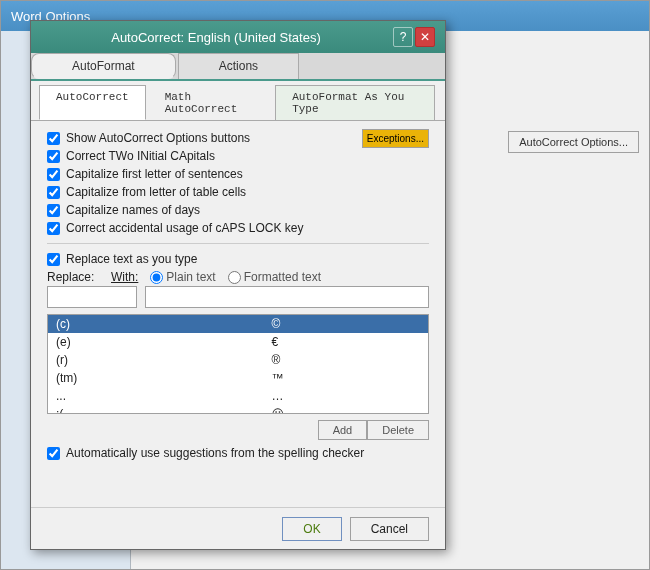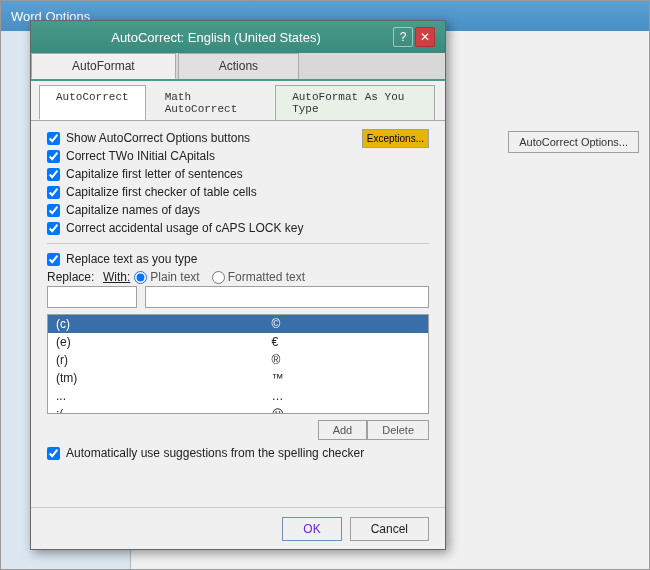--- a/index.html
+++ b/index.html
@@ -123,20 +123,21 @@
       border: 1px solid #aaa;
       border-bottom: none;
       background: #e0e0e0;
       color: #333;
       margin-right: 2px;
     }
     .tab-outer.active {
       background: #f0f0f0;
       border-bottom: 1px solid #f0f0f0;
       font-weight: normal;
+      border-radius: 8px;
     }
 
     .tab-bar-inner {
       display: flex;
       background: #f0f0f0;
       border-bottom: 1px solid #aaa;
       padding: 0 8px;
       padding-top: 4px;
       font-family: Liberation Mono, monospace;
     }
@@ -319,21 +320,21 @@
     .footer-btn {
       padding: 4px 20px;
       font-size: 12px;
       cursor: pointer;
       border: 1px solid #a0a0a0;
       background: #f0f0f0;
     }
     .footer-btn.ok {
       background: #f0f0f0;
       border: 1px solid #7090c0;
-      color: #6d28d9;
+      color: #4d7c0f;
     }
     .footer-btn.cancel {
       background: #f0f0f0;
       border: 1px solid #a0a0a0;
       color: #222;
     }
 
     
     .autocorrect-table-wrapper::-webkit-scrollbar {
       width: 14px;
@@ -396,41 +397,41 @@
       <div class="checkbox-row">
         <input type="checkbox" id="cb2" checked="" style="">
         <label for="cb2">Correct TWo INitial CApitals</label>
       </div>
       <div class="checkbox-row">
         <input type="checkbox" id="cb3" checked="" style="">
         <label for="cb3">Capitalize first letter of sentences</label>
       </div>
       <div class="checkbox-row">
         <input type="checkbox" id="cb4" checked="" style="">
-        <label for="cb4">Capitalize first checker of table cells</label>
+        <label for="cb4">Capitalize from letter of table cells</label>
       </div>
       <div class="checkbox-row">
         <input type="checkbox" id="cb5" checked="" style="">
         <label for="cb5">Capitalize names of days</label>
       </div>
       <div class="checkbox-row">
         <input type="checkbox" id="cb6" checked="" style="">
         <label for="cb6">Correct accidental usage of cAPS LOCK key</label>
       </div>
     </div>
 
     <hr class="section-divider">
 
     <div class="replace-section">
       <div class="checkbox-row">
         <input type="checkbox" id="cb_replace" checked="" style="">
         <label for="cb_replace">Replace text as you type</label>
       </div>
 
-      <div style="display:flex; align-items:center; gap:0; margin-top:4px;">
+      <div style="display:flex; align-items:center; gap:8px; margin-top:4px;">
         <span style="font-size:12px; color:#222; width:56px;">Replace:</span>
         <span style="font-size:12px; color:#222; margin-right:4px;text-decoration:underline;">With:</span>
         <div class="radio-group">
           <div class="radio-item">
             <input type="radio" name="texttype" id="r1" checked="" style="">
             <label for="r1">Plain text</label>
           </div>
           <div class="radio-item">
             <input type="radio" name="texttype" id="r2" style="">
             <label for="r2">Formatted text</label>

